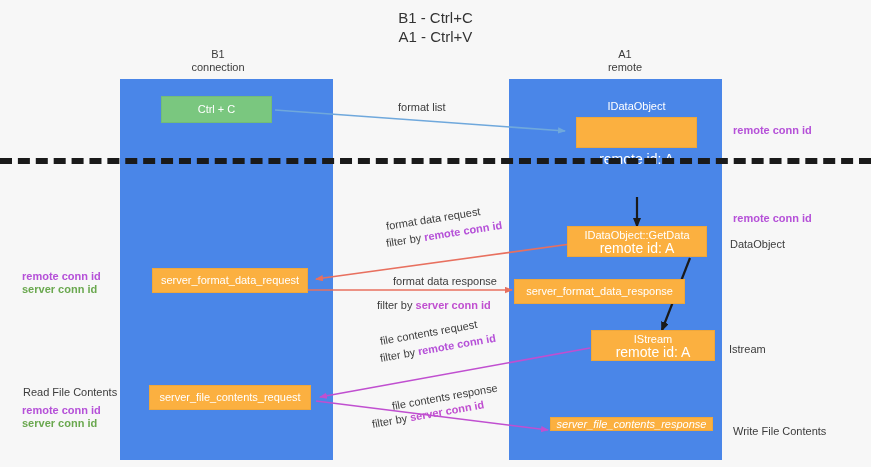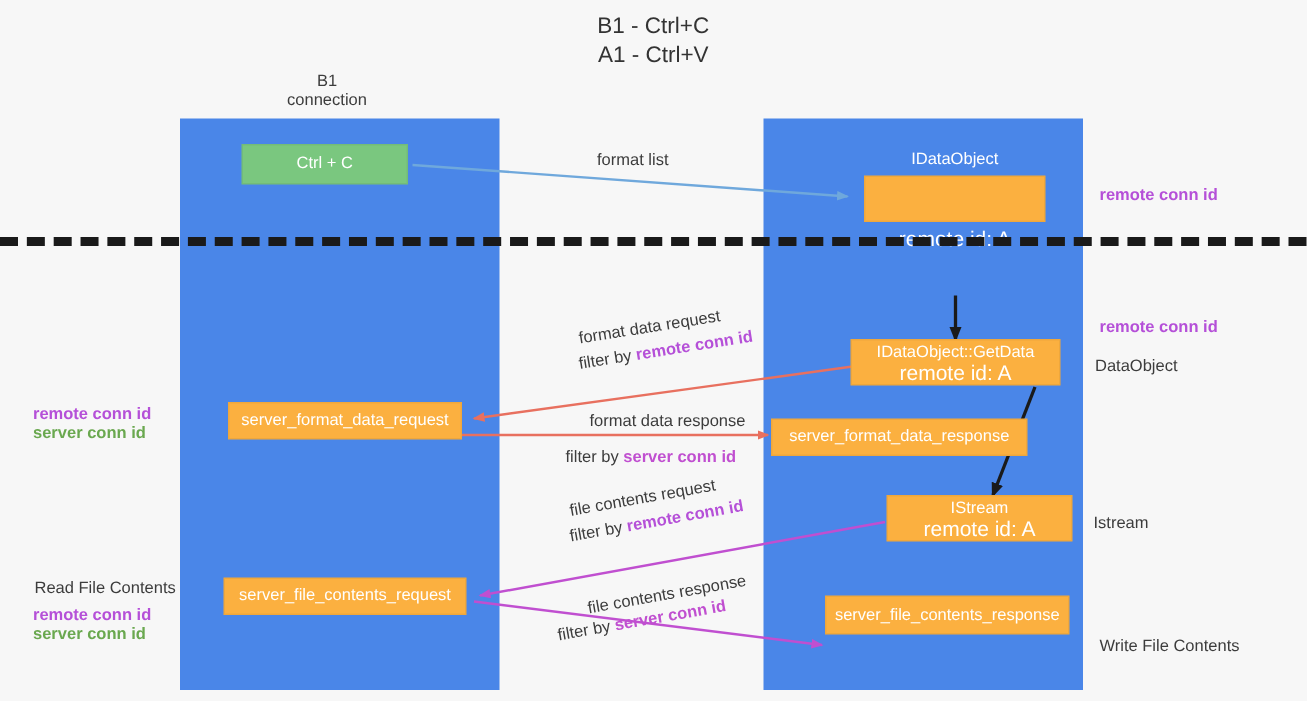--- a/index.html
+++ b/index.html
@@ -64,20 +64,24 @@
 
   <div class="abs title">
     <div>B1 - Ctrl+C</div>
     <div>A1 - Ctrl+V</div>
   </div>
 
   <div class="abs lane-head" style="left:138px;top:48px;width:160px;">
     <div>B1</div>
     <div>connection</div>
   </div>
+  <div class="abs lane-head" style="left:545px;top:48px;width:160px;">
+    <div>A1</div>
+    <div>remote</div>
+  </div>
 
   <div class="abs lane" style="left:120px;top:79px;width:213px;height:381px;"></div>
   <div class="abs lane" style="left:509px;top:79px;width:213px;height:381px;"></div>
 
   <svg class="overlay">
     <defs>
       <marker id="ah-blue" markerWidth="9" markerHeight="9" refX="7" refY="3.2" orient="auto" markerUnits="userSpaceOnUse">
         <path d="M0,0 L8,3.2 L0,6.4 z" fill="#6fa8dc"></path>
       </marker>
       <marker id="ah-red" markerWidth="9" markerHeight="9" refX="7" refY="3.2" orient="auto" markerUnits="userSpaceOnUse">
@@ -131,21 +135,21 @@
 
   <div class="abs box orange" style="left:591px;top:330px;width:124px;height:31px;">
     <div>IStream</div>
     <div class="l2">remote id: A</div>
   </div>
 
   <div class="abs box orange" style="left:149px;top:385px;width:162px;height:25px;">
     <div>server_file_contents_request</div>
   </div>
 
-  <div class="abs box orange" style="left:550px;top:397px;width:163px;height:26px;">
+  <div class="abs box orange" style="left:550px;top:417px;width:163px;height:14px;font-style:italic;">
     <div>server_file_contents_response</div>
   </div>
 
   <div class="abs divider"></div>
 
   <div class="abs lbl" style="left:398px;top:100px;text-align:center;">format list</div>
 
   <div class="abs" style="left:386px;top:219px;">
     <div class="lbl rot-1">format data request</div>
     <div class="lbl rot-1" style="margin-top:3px;">

